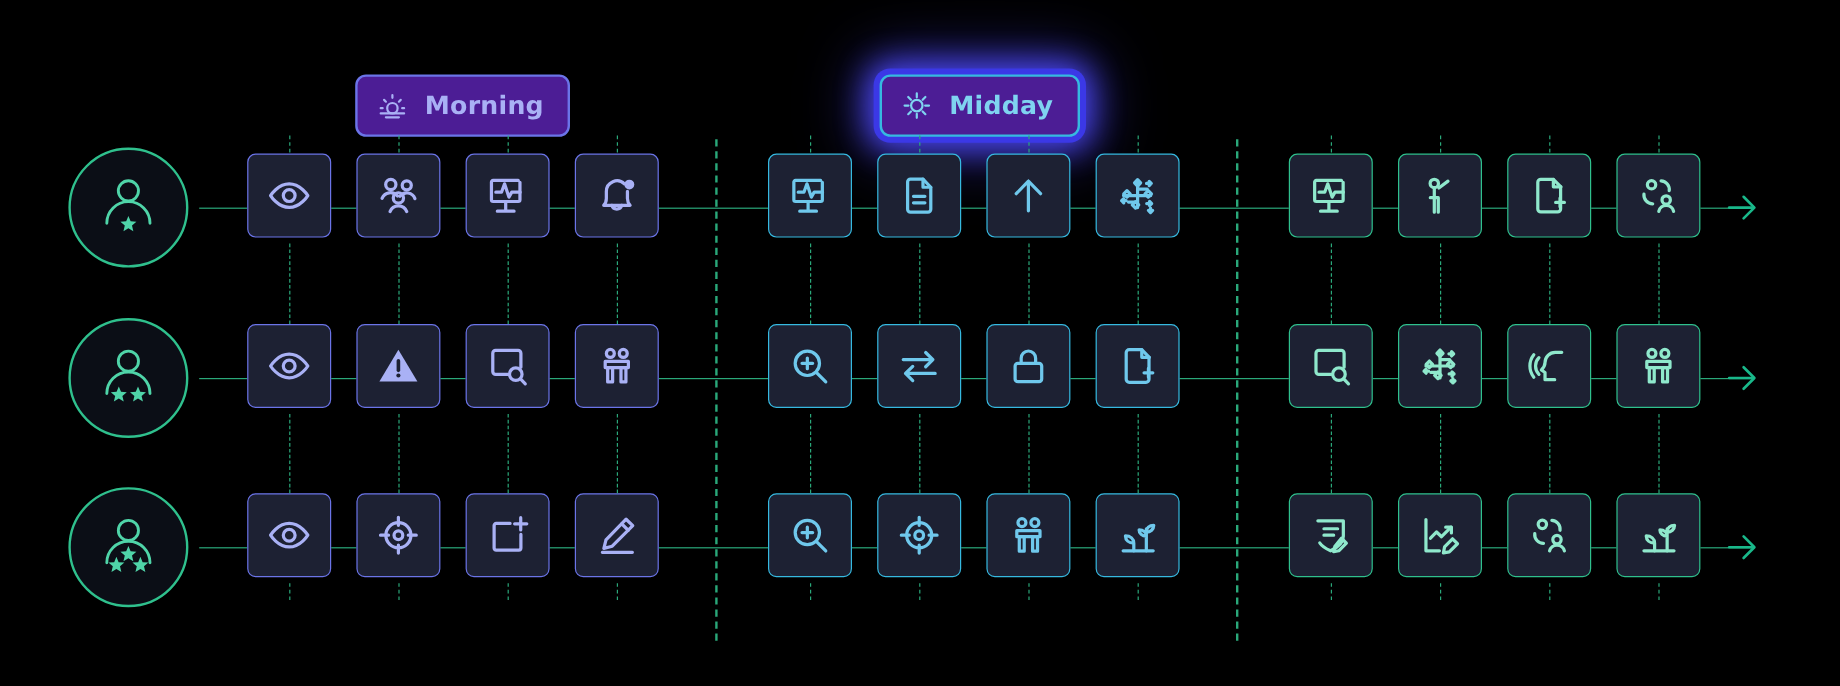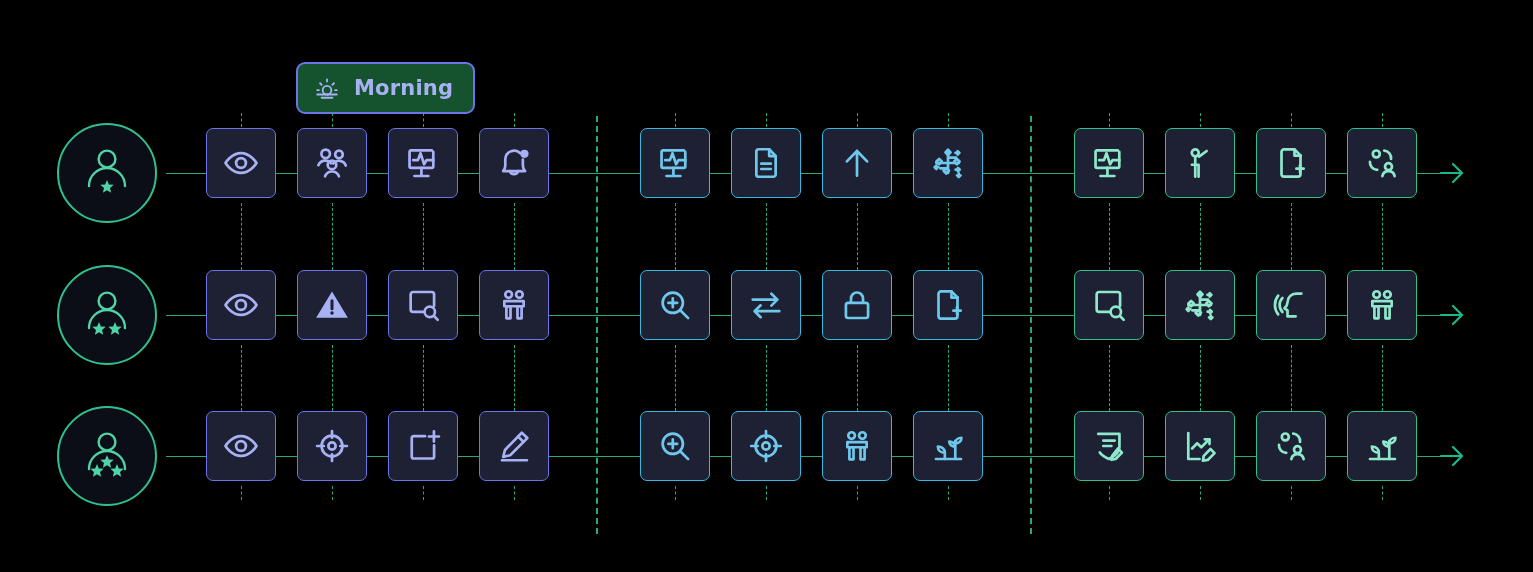--- a/index.html
+++ b/index.html
@@ -15,21 +15,21 @@
   .phase-divider {
     position: absolute; top: 116px; width: 0; height: 418px;
     border-left: 2px dashed #2aa87a;
   }
 
   
   .badge {
     position: absolute;
     display: flex; align-items: center; gap: 14px;
     height: 52px; padding: 0 20px 0 16px;
-    background: #14532d;
+    background: #4c1d95;
     border-radius: 9px;
     border: 2px solid #6b74e8;
   }
   .badge .blabel {
     font-size: 21px; font-weight: 700; letter-spacing: .2px;
     white-space: nowrap;
   }
   .badge.morning { left: 296px; top: 62px; color: #a9b1f5; border-color: #6b74e8; }
   .badge.morning svg { stroke: #a9b1f5; }
 
@@ -96,20 +96,27 @@
 
 <div id="stage">
     <div class="phase-divider" style="left: 596px;"></div>
     <div class="phase-divider" style="left: 1030px;"></div>
     <div class="badge morning">
       <svg viewBox="0 0 24 24" width="26" height="26" fill="none" stroke-width="1.7" stroke-linecap="round" stroke-linejoin="round" style="color: currentcolor;">
         <circle cx="12" cy="14" r="4"></circle>
         <path d="M12 4v2M5.6 7.6l1.4 1.4M18.4 7.6 17 9M3 14h1.5M19.5 14H21M3 18h18M7 21h10"></path>
       </svg>
       <span class="blabel">Morning</span>
+    </div>
+    <div class="badge midday">
+      <svg viewBox="0 0 24 24" width="26" height="26" fill="none" stroke-width="1.7" stroke-linecap="round" stroke-linejoin="round" style="color: currentcolor;">
+        <circle cx="12" cy="12" r="4.4"></circle>
+        <path d="M12 2.6v3M12 18.4v3M2.6 12h3M18.4 12h3M5.4 5.4l2.1 2.1M16.5 16.5l2.1 2.1M18.6 5.4l-2.1 2.1M7.5 16.5l-2.1 2.1"></path>
+      </svg>
+      <span class="blabel">Midday</span>
     </div>
     <div class="row r0">
       <div class="avatar">
         <svg viewBox="0 0 64 64" width="64" height="64" fill="none" stroke="#4fd4a8" stroke-width="2.4" stroke-linecap="round">
           <circle cx="32" cy="18" r="8.4"></circle>
           <path d="M14 45a18 18 0 0 1 36 0"></path>
           <path d="M32.00 39.00 L33.85 43.45 L38.66 43.84 L35.00 46.97 L36.11 51.66 L32.00 49.15 L27.89 51.66 L29.00 46.97 L25.34 43.84 L30.15 43.45 Z" fill="#4fd4a8" stroke="none"></path>
         </svg>
       </div>
       <div class="rail" style="left: 166px; width: 40px;"></div>

